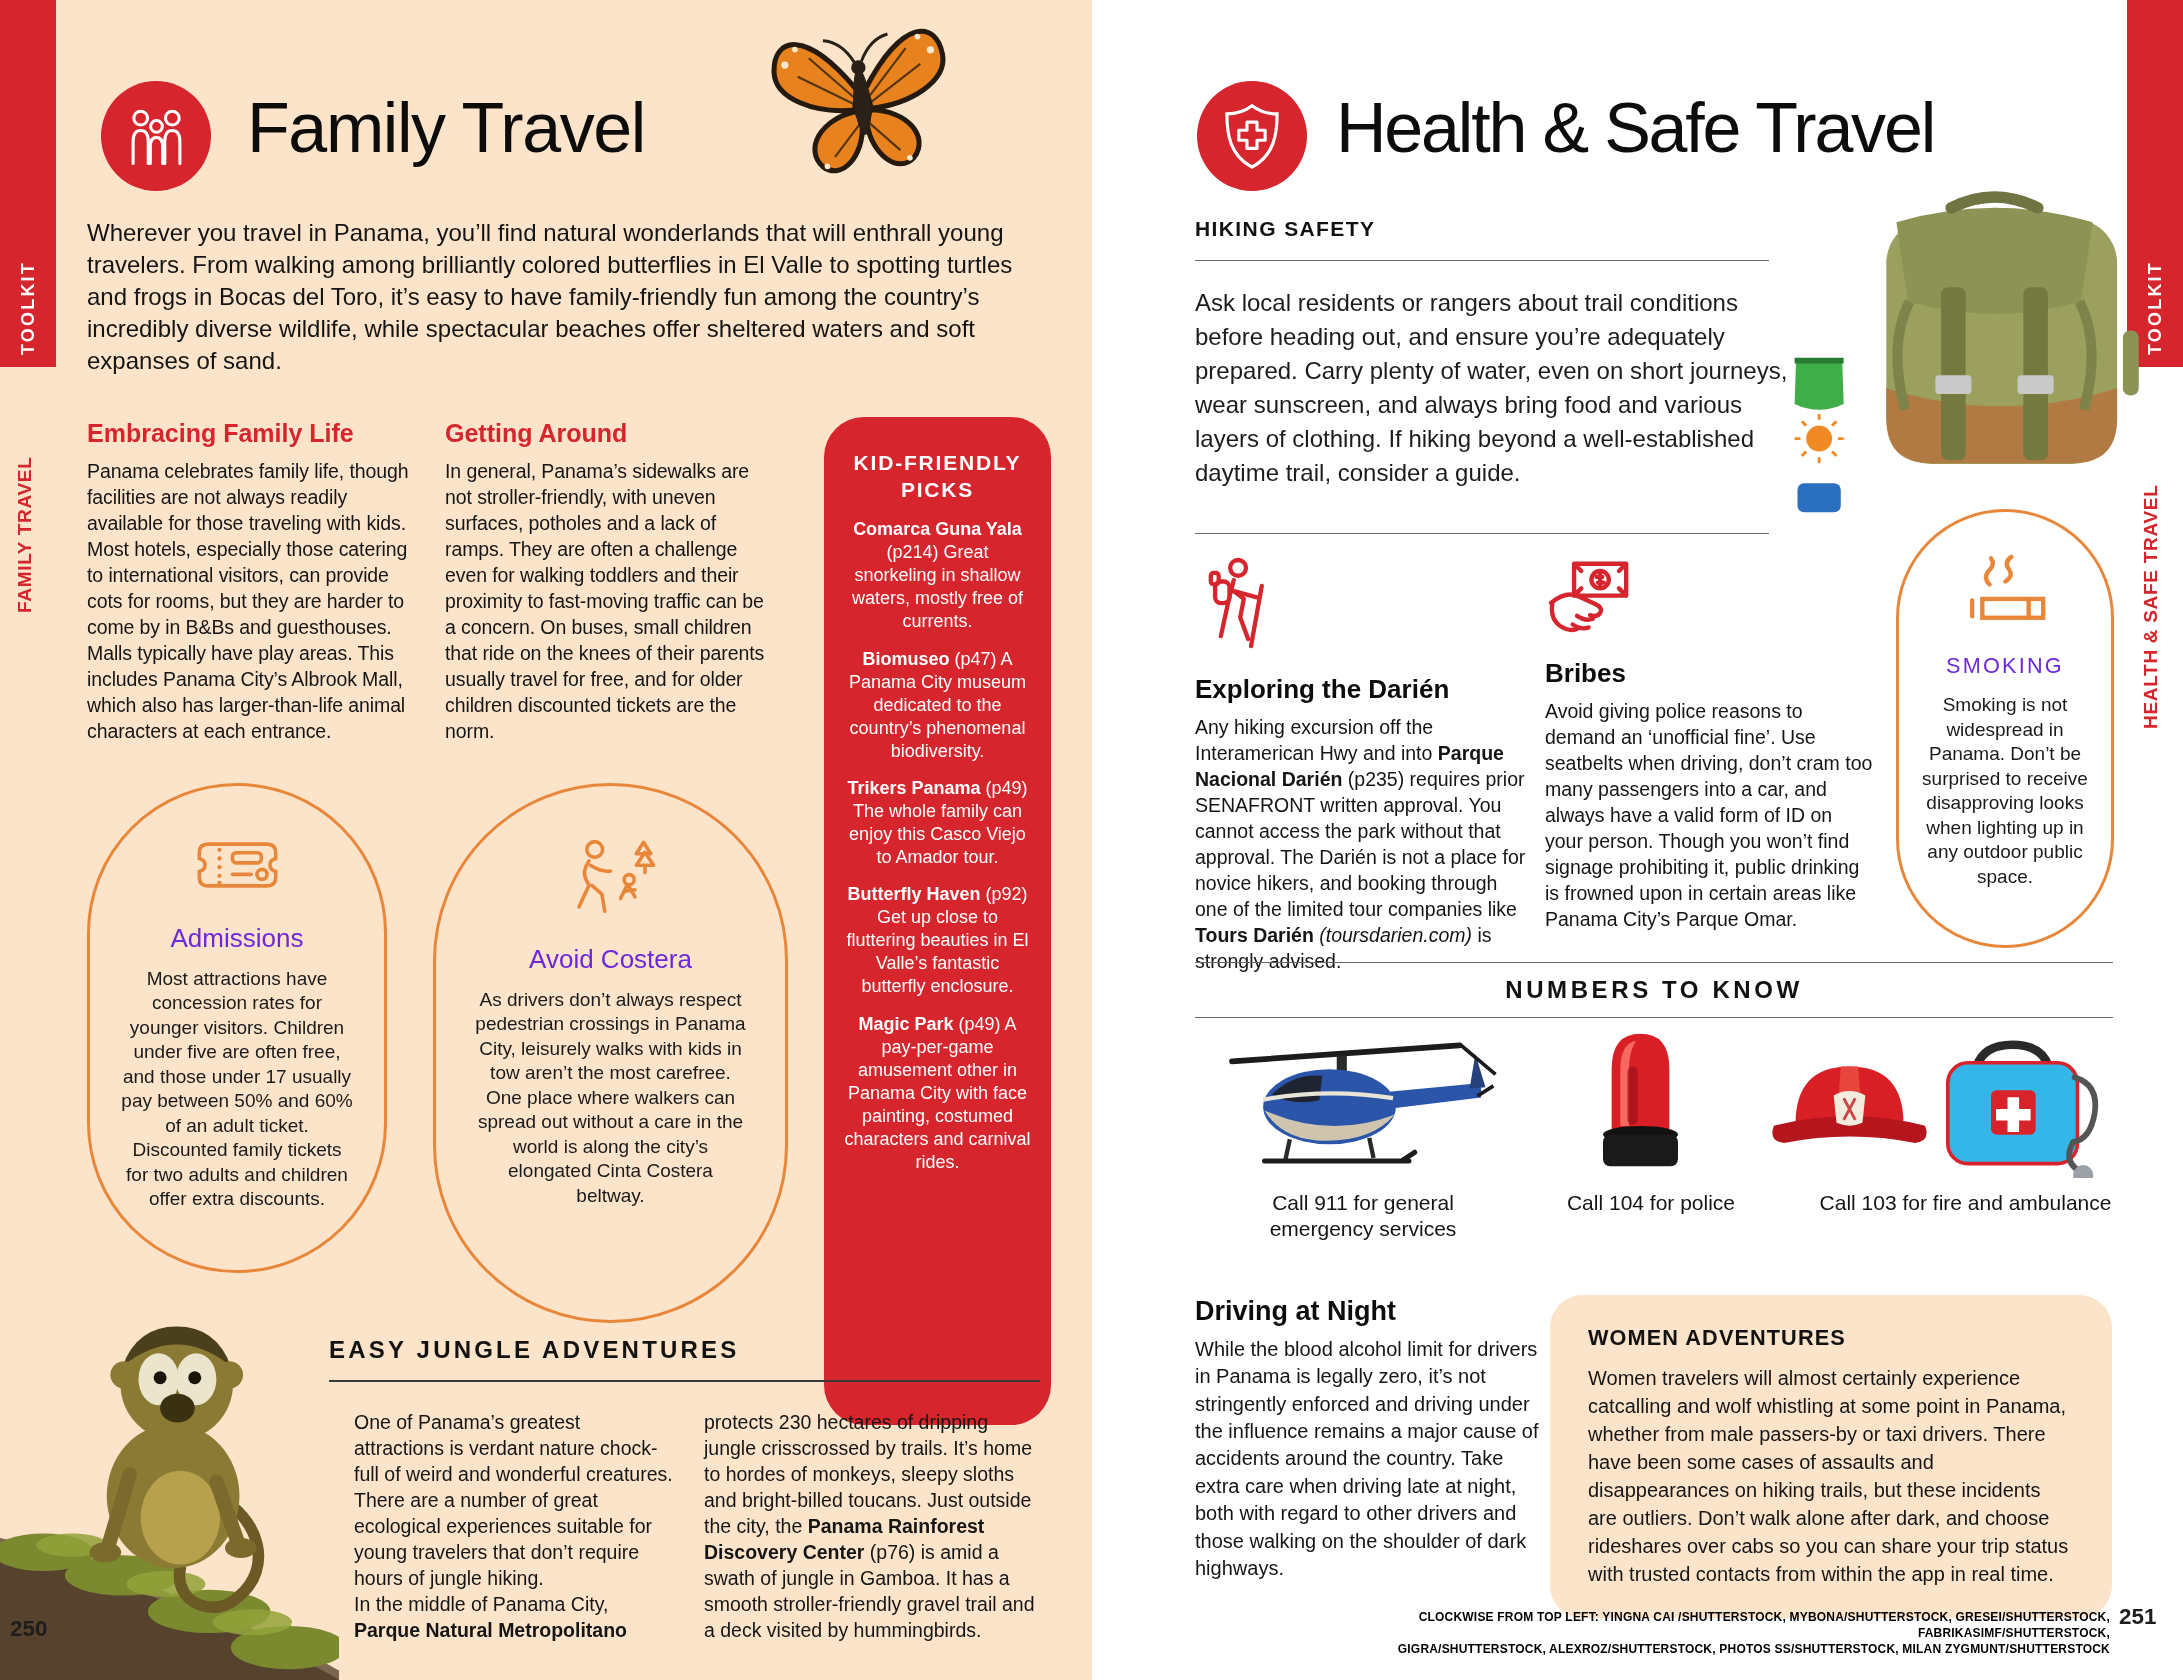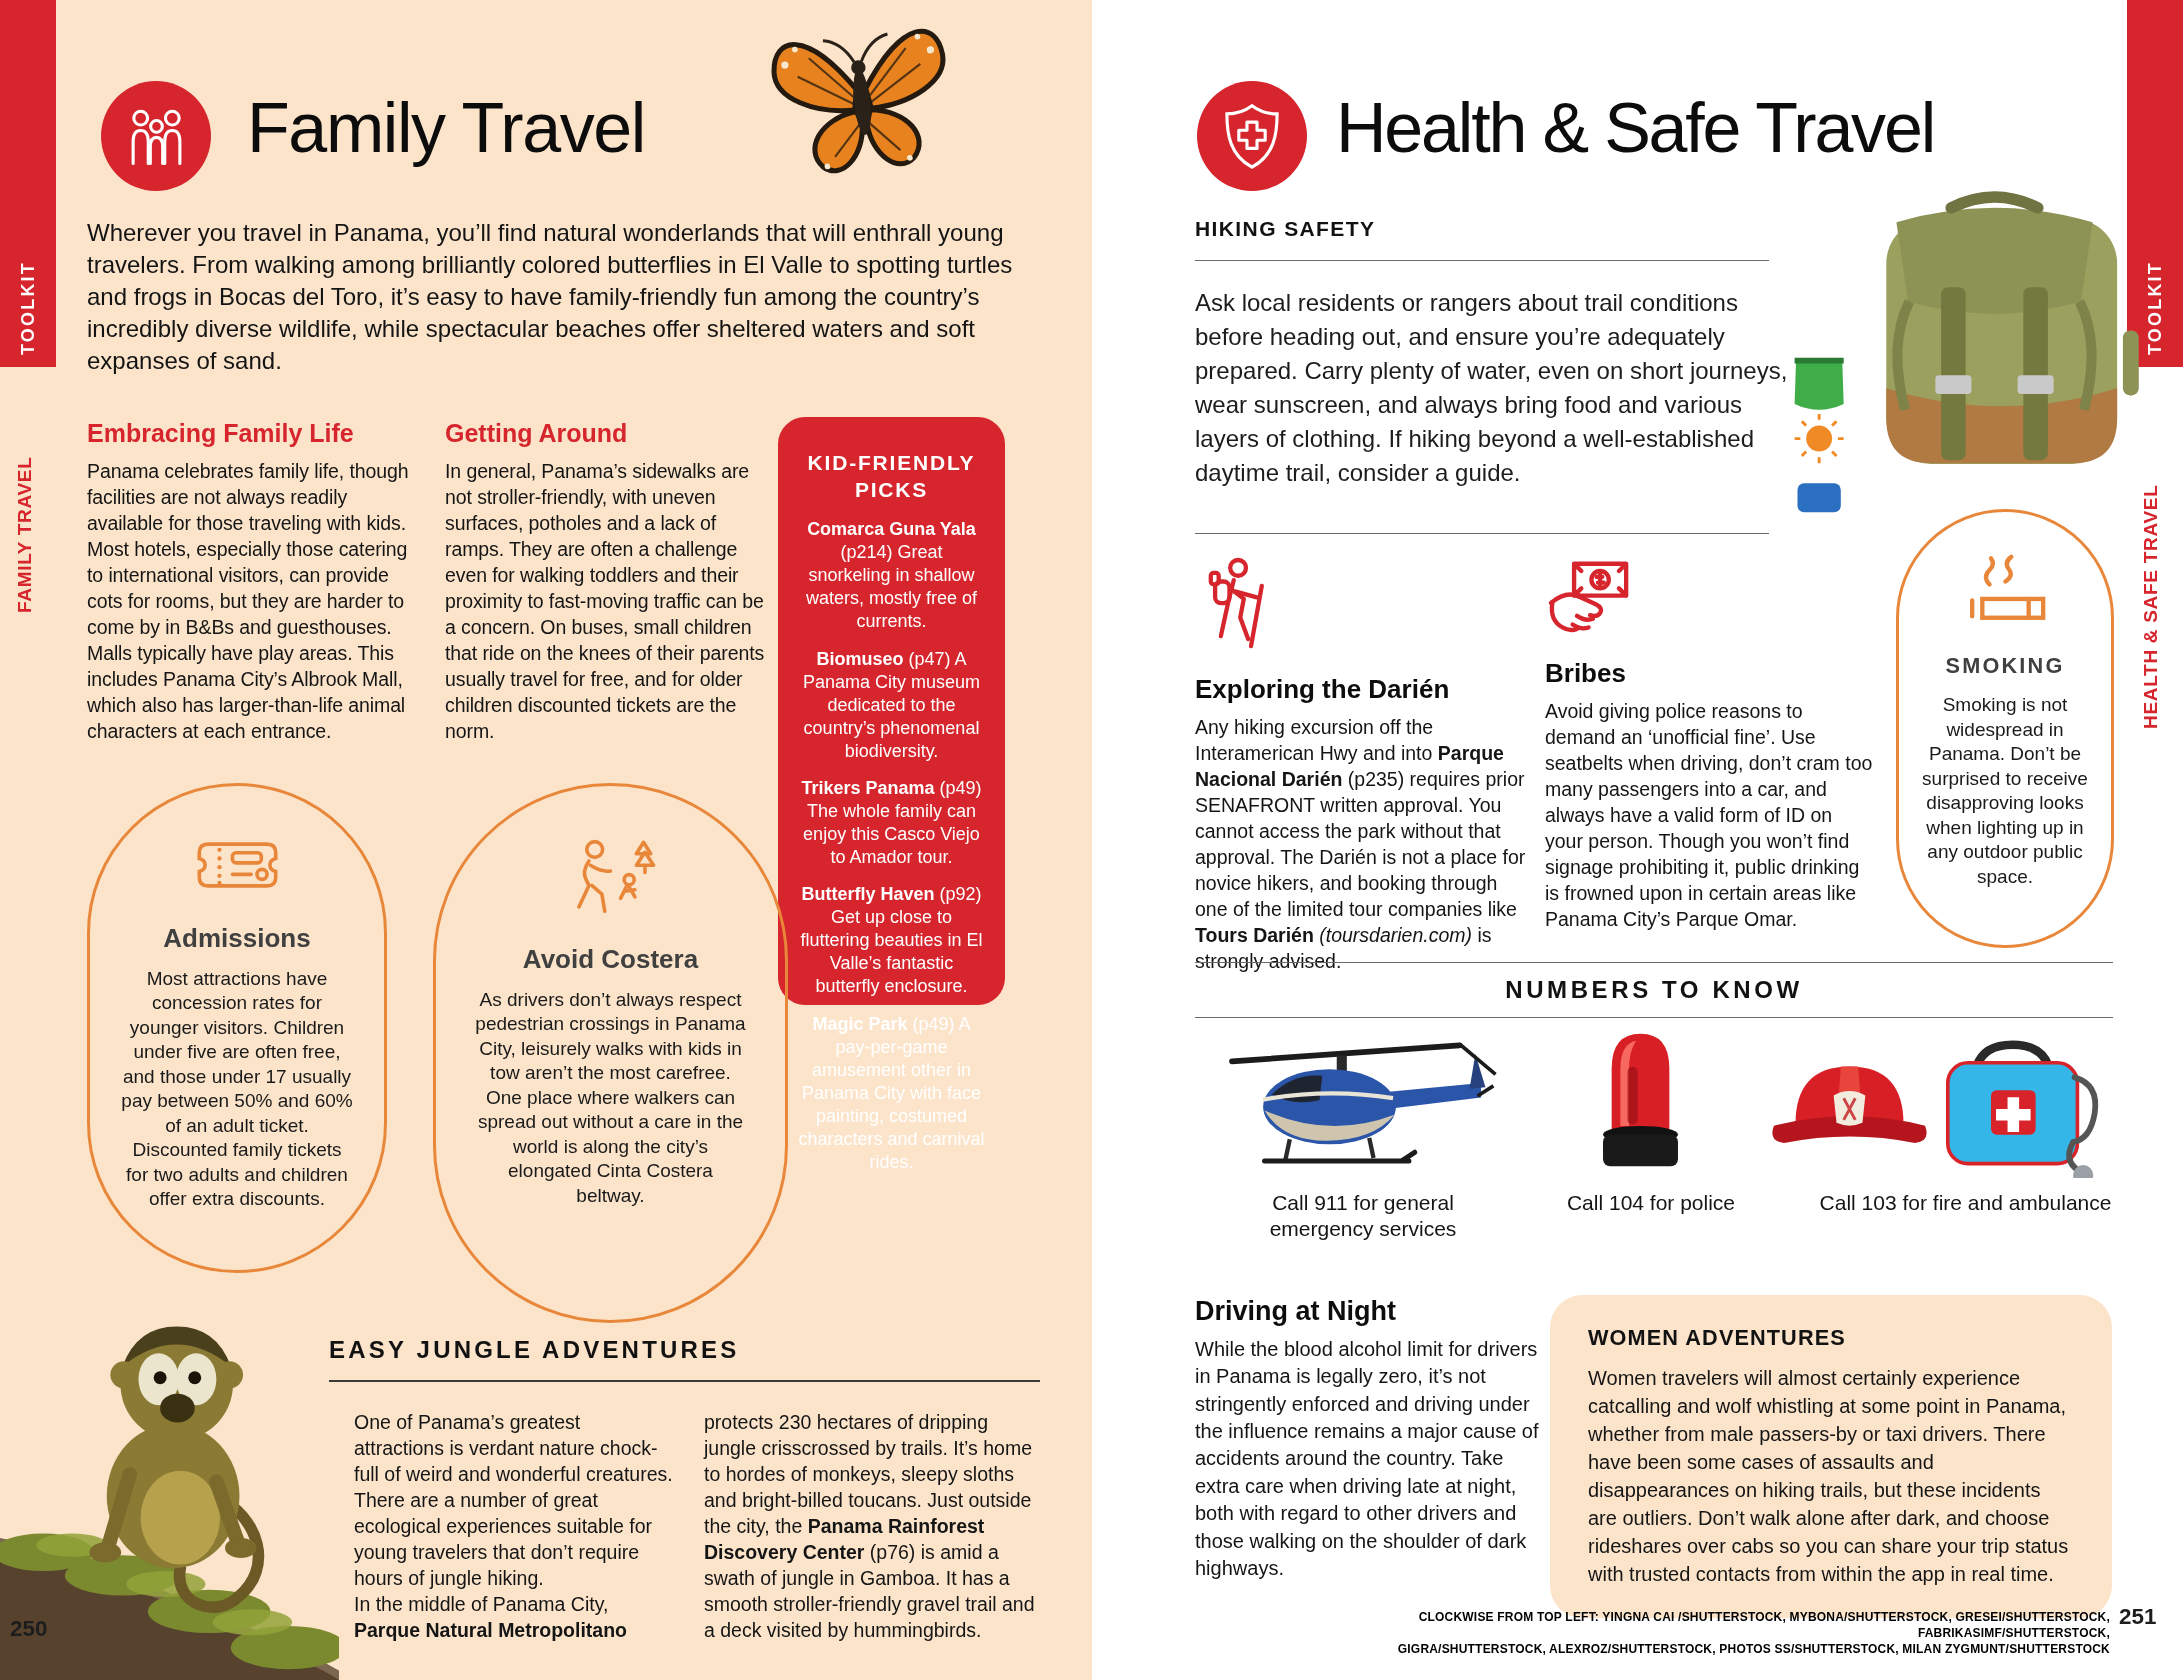--- a/index.html
+++ b/index.html
@@ -15,21 +15,21 @@
   .edge-section{color:#d6252c;font-weight:bold;font-size:19px;letter-spacing:0.7px;}
   .hdr-circle{width:110px;height:110px;border-radius:50%;background:#d6252c;display:flex;align-items:center;justify-content:center;}
   .page-title{font-size:70px;font-weight:500;letter-spacing:-1.4px;color:#0c0c0c;white-space:nowrap;}
   .intro{font-size:24px;line-height:32px;font-weight:500;color:#141414;}
   .red-h{color:#d6252c;font-weight:bold;font-size:25px;margin:0 0 10px 0;}
   .colbody{font-size:19.5px;line-height:26px;letter-spacing:-0.1px;}
   .kidbox{background:#d6252c;border-radius:40px;color:#fff;text-align:center;box-sizing:border-box;padding:32px 19px;}
   .kidbox .ktitle{font-weight:bold;font-size:21px;letter-spacing:1.8px;line-height:27.4px;}
   .kiditem{font-size:18px;line-height:23px;margin-top:14.4px;}
   .oval{border:3.6px solid #e8873a;box-sizing:border-box;text-align:center;background:transparent;}
-  .oval .otitle{font-weight:bold;font-size:26px;color:#404040;}
+  .oval .otitle{font-weight:normal;font-size:26px;color:#6d28d9;}
   .oval .obody{font-size:19px;line-height:24.5px;color:#1a1a1a;}
   .ruleline{height:0;border-top:2.2px solid #3a3a3a;}
   .thinrule{height:0;border-top:1.4px solid #6a6a6a;}
   .sec-upper{font-weight:bold;font-size:24px;letter-spacing:3.2px;color:#121212;}
   .jungle-body{font-size:19.5px;line-height:26px;}
   .r-body{font-size:24px;line-height:34px;color:#1c1c1c;}
   .r-colh{font-weight:bold;font-size:26px;margin:0 0 8.7px 0;color:#0d0d0d;}
   .r-colbody{font-size:19.5px;line-height:26px;}
   .caption{font-size:21px;line-height:26px;text-align:center;}
   .womenbox{background:#fce4cb;border-radius:32.5px;box-sizing:border-box;padding:30px 38px;}
@@ -97,21 +97,21 @@
 
     <div class="abs" style="left:87px;top:419px;width:334px;">
       <h3 class="red-h">Embracing Family Life</h3>
       <div class="colbody">Panama celebrates family life, though facilities are not always readily available for those traveling with kids. Most hotels, especially those catering to international visitors, can provide cots for rooms, but they are harder to come by in B&amp;Bs and guesthouses. Malls typically have play areas. This includes Panama City’s Albrook Mall, which also has larger-than-life animal characters at each entrance.</div>
     </div>
     <div class="abs" style="left:445px;top:419px;width:323px;">
       <h3 class="red-h">Getting Around</h3>
       <div class="colbody">In general, Panama’s sidewalks are not stroller-friendly, with uneven surfaces, potholes and a lack of ramps. They are often a challenge even for walking toddlers and their proximity to fast-moving traffic can be a concern. On buses, small children that ride on the knees of their parents usually travel for free, and for older children discounted tickets are the norm.</div>
     </div>
 
-    <div class="abs kidbox" style="left:778px;top:417px;width:227px;height:588px;border-radius:27px;">
+    <div class="abs kidbox" style="left:824px;top:417px;width:227px;height:1008px;">
       <div class="ktitle">KID-FRIENDLY PICKS</div>
       <div class="kiditem"><span style="font-weight: bold;">Comarca Guna Yala </span><span>(p214) Great snorkeling in shallow waters, mostly free of currents.</span></div>
       <div class="kiditem"><span style="font-weight: bold;">Biomuseo </span><span>(p47) A Panama City museum dedicated to the country’s phenomenal biodiversity.</span></div>
       <div class="kiditem"><span style="font-weight: bold;">Trikers Panama </span><span>(p49) The whole family can enjoy this Casco Viejo to Amador tour.</span></div>
       <div class="kiditem"><span style="font-weight: bold;">Butterfly Haven </span><span>(p92) Get up close to fluttering beauties in El Valle’s fantastic butterfly enclosure.</span></div>
       <div class="kiditem"><span style="font-weight: bold;">Magic Park </span><span>(p49) A pay-per-game amusement other in Panama City with face painting, costumed characters and carnival rides.</span></div>
     </div>
 
     <div class="abs oval" style="left:87px;top:783px;width:300px;height:490px;border-radius:152px;">
       <svg style="margin-top:48px;" width="91" height="62" viewBox="0 0 126 86">

